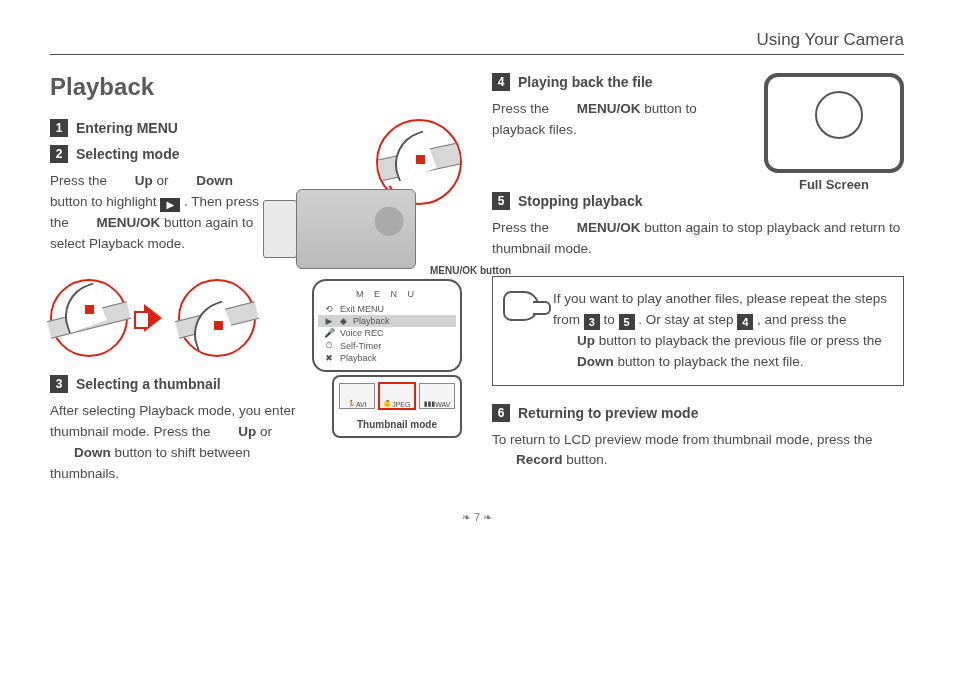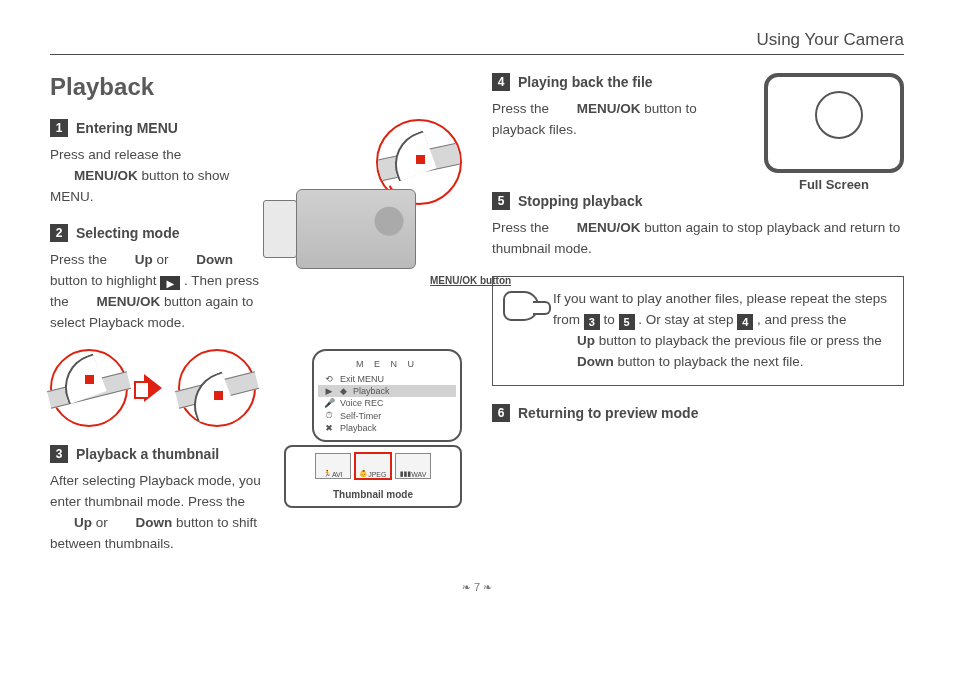--- a/index.html
+++ b/index.html
@@ -115,21 +115,21 @@
   .menu-screen {
     border: 2.5px solid #555; border-radius: 14px;
     width: 150px; padding: 8px 4px 6px 4px; font-size:9px; color:#555;
   }
   .menu-screen .title { text-align:center; letter-spacing:4px; font-size:9px; margin-bottom:4px;}
   .menu-row { display:flex; align-items:center; gap:6px; padding:1px 6px; }
   .menu-row.hl { background:#d2d2d2; }
   .mi-icon { width:10px; text-align:center; }
   .thumb-screen {
     border: 2.5px solid #555; border-radius: 8px;
-    width: 178px; padding:6px;
+    width: 130px; padding:6px;
     display:flex; flex-direction:column; align-items:center; font-size:9px;
   }
   .thumb-row { display:flex; gap:4px; margin-bottom:6px;}
   .thumb-cell { width:36px;height:26px;border:1px solid #888; display:flex; align-items:flex-end; justify-content:center; font-size:7px; background:#f4f4f4;}
   .thumb-cell.sel { outline:2px solid #d21; outline-offset:-1px; }
   .label-under { font-size:10px; font-weight:bold; margin-top:4px; text-align:center; }
   .baby-screen {
     border:4px solid #555; border-radius:14px; width:140px; height:100px;
     display:flex; align-items:center; justify-content:center;
     overflow:hidden;
@@ -219,42 +219,39 @@
 
   <div class="col">
     <h1>Playback</h1>
 
     <div class="left-step1-row">
       <div class="left-step1-text">
         <div class="step-heading">
           <span class="step-num">1</span>
           <span>Entering MENU</span>
         </div>
-        <p class="body">
-          <span>Press and release the </span><span class="bold">MENU/OK</span><span> button to show MENU.</span>
-        </p>
 
         <div class="step-heading">
           <span class="step-num">2</span>
           <span>Selecting mode</span>
         </div>
         <p class="body">
           <span>Press the </span><span class="bold">Up</span><span> or </span><span class="bold">Down</span><span> button to highlight </span><span class="play-glyph">▶</span><span> . Then press the </span><span class="bold">MENU/OK</span><span> button again to select Playback mode.</span>
         </p>
       </div>
 
       <div class="big-camera-block">
         <div class="callout">
           <div class="strip"></div>
           <div class="finger"></div>
           <div class="red-dot"></div>
         </div>
         <div class="leader" style="top:80px;left:110px;width:34px;transform:rotate(56deg);"></div>
         <div class="camera"></div>
-        <div class="small-label bold" style="top:156px; right:-54px; width:110px;text-decoration:underline;">
+        <div class="small-label bold" style="top:146px; right:-54px; width:110px;">
           <span>MENU/OK button</span>
         </div>
       </div>
     </div>
 
     <div style="display:flex; align-items:flex-start; gap:16px;justify-content:space-between;">
       <div class="updown-row" style="flex:1;">
         <div class="call-circle">
           <div class="strip"></div>
           <div class="finger" style="top:10%;left:12%;"></div>
@@ -291,21 +288,21 @@
             <span class="mi-icon">✖</span>
             <span>Playback</span>
           </div>
       </div>
     </div>
 
     <div style="display:flex; align-items:flex-start; gap:18px;">
       <div style="flex:1;">
         <div class="step-heading">
           <span class="step-num">3</span>
-          <span>Playback a thumbnail</span>
+          <span>Selecting a thumbnail</span>
         </div>
         <p class="body">
           <span>After selecting Playback mode, you enter thumbnail mode. Press the </span><span class="bold">Up</span><span> or </span><span class="bold">Down</span><span> button to shift between thumbnails.</span>
         </p>
       </div>
       <div class="thumb-screen">
         <div class="thumb-row">
           <div class="thumb-cell">
               <span>🏃</span>
               <span>AVI</span>
@@ -354,19 +351,22 @@
 
     <div class="note-box">
       <div class="hand"></div>
       <span>If you want to play another files, please repeat the steps from </span><span class="step-num-inline">3</span><span> to </span><span class="step-num-inline">5</span><span> . Or stay at step </span><span class="step-num-inline">4</span><span> , and press the </span><span class="bold">Up</span><span> button to playback the previous file or press the </span><span class="bold">Down</span><span> button to playback the next file.</span>
     </div>
 
     <div class="step-heading">
       <span class="step-num">6</span>
       <span>Returning to preview mode</span>
     </div>
+    <p class="body">
+      <span>To return to LCD preview mode from thumbnail mode, press the </span><span class="bold">Record</span><span> button.</span>
+    </p>
 
   </div>
 </div>
 
 <div class="page-num">
   ❧ <span>7</span> ❧
 </div>
 
 </body></html>

